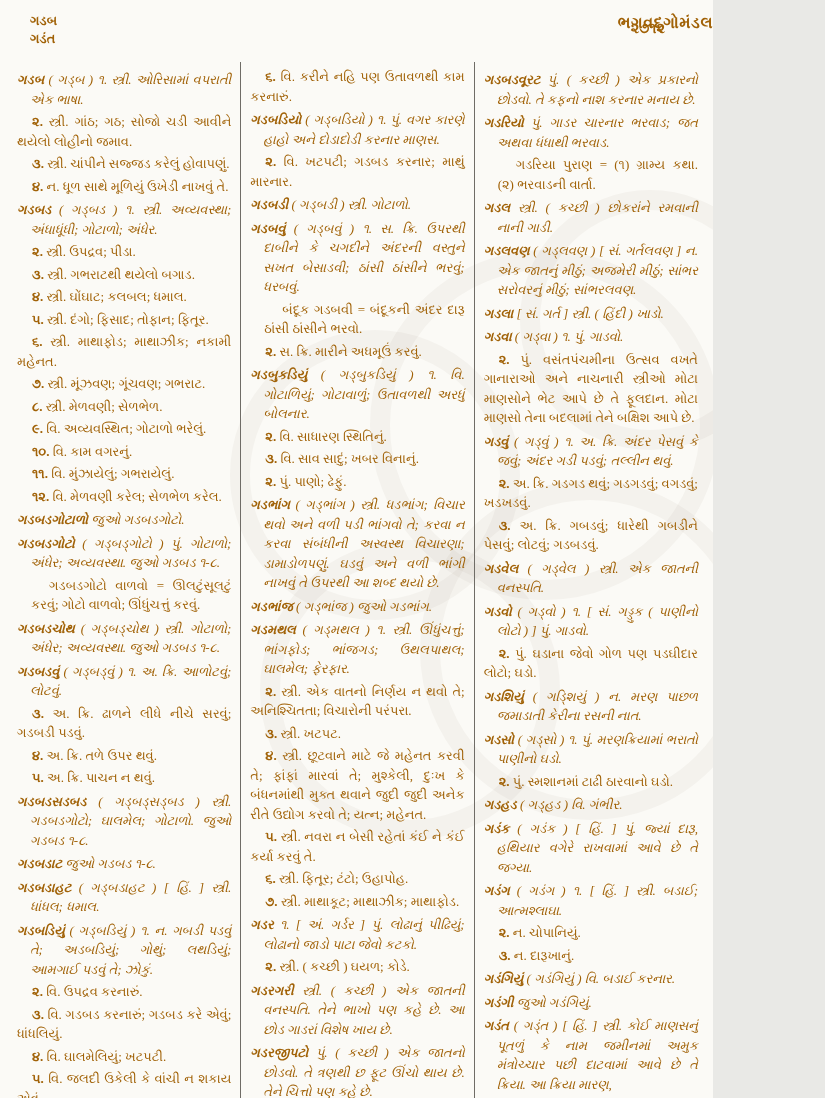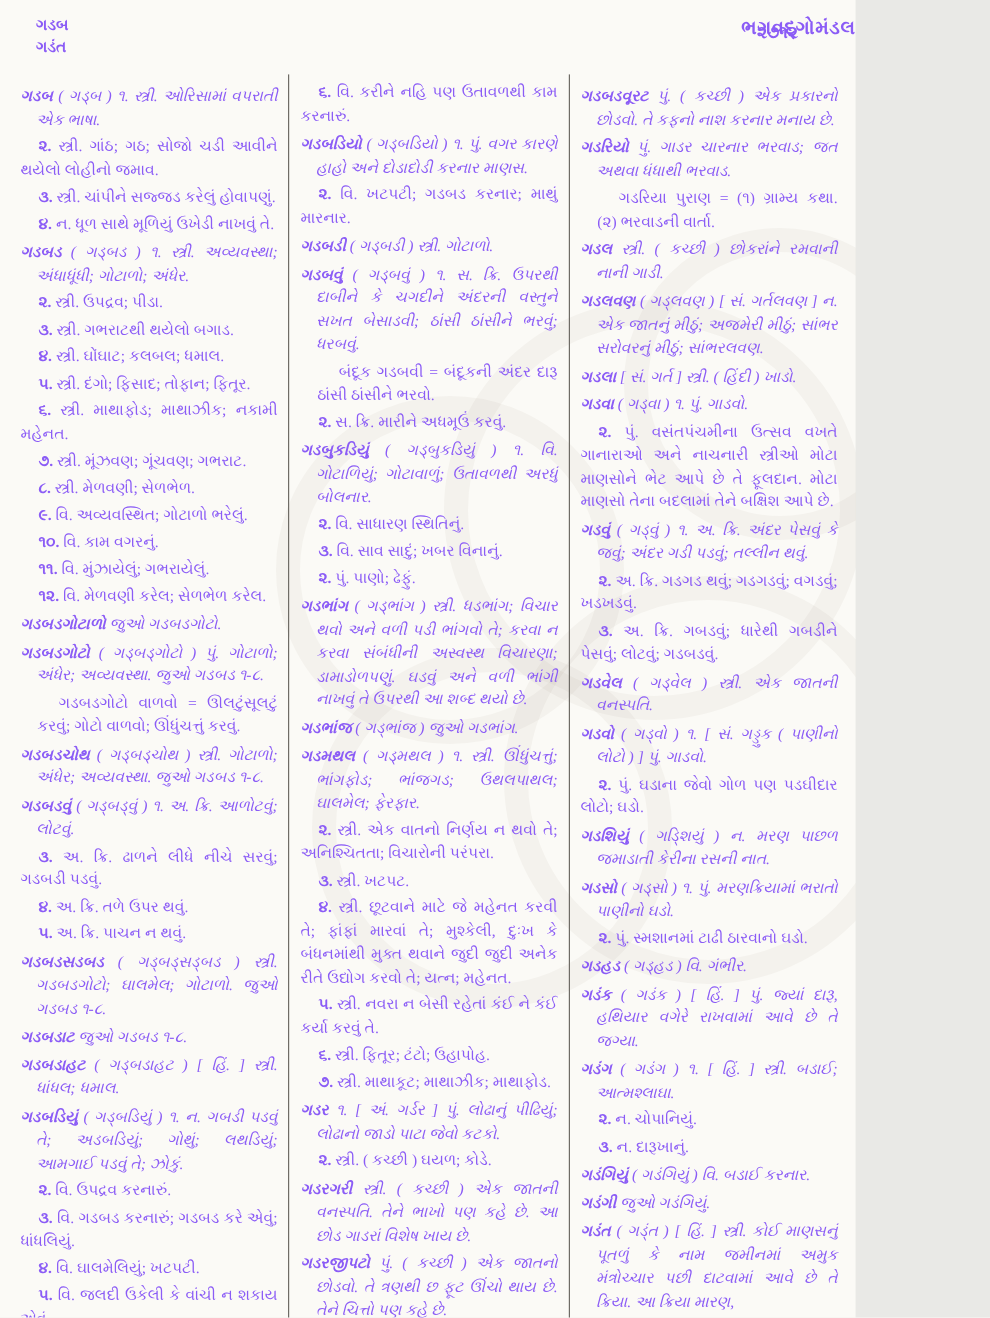--- a/index.html
+++ b/index.html
@@ -6,21 +6,21 @@
   body {
     width: 825px; height: 1098px;
     background: #e9e9e6;
     font-family: "Liberation Serif", "DejaVu Serif", serif;
   }
   .page {
     position: relative;
     width: 713px; height: 1098px;
     background: #fbfaf6;
     overflow: hidden;
-    color: #8b5cf6;
+    color: #a16207;
   }
   
   .wm { position: absolute; border-radius: 50%; border: 20px solid rgba(120,115,100,0.055); pointer-events: none; }
   .wm1 { left: 230px; top: 330px; width: 250px; height: 250px; }
   .wm2 { left: 370px; top: 250px; width: 310px; height: 310px; }
   .wm3 { left: 520px; top: 190px; width: 220px; height: 220px; }
   .wm4 { left: 420px; top: 480px; width: 300px; height: 300px; }
   .wm5 { left: 260px; top: 540px; width: 260px; height: 260px; }
 
   .header {

